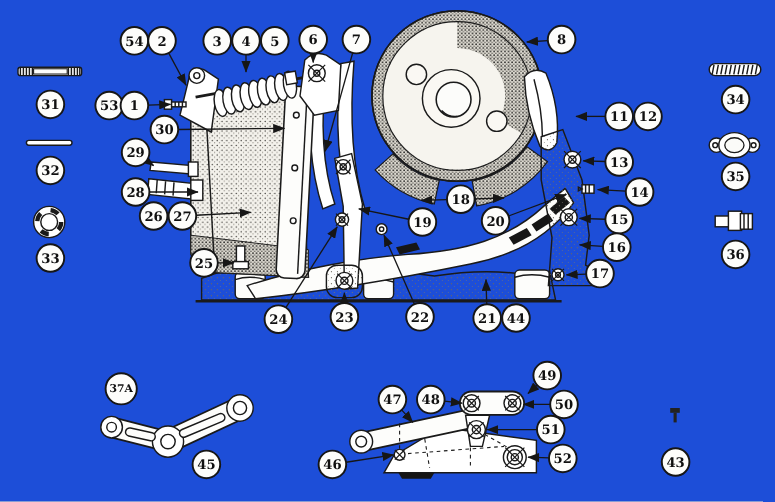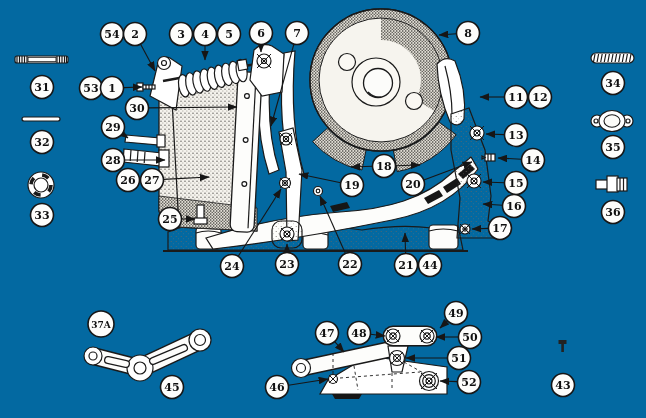--- a/index.html
+++ b/index.html
@@ -11,21 +11,21 @@
   .co{fill:#fdfdfb;stroke:#161616;stroke-width:1.6}
   .ct{font:bold 11px "DejaVu Serif", serif;text-anchor:middle;dominant-baseline:central;fill:#101010}
   .ct.small{font-size:9px}
   .leader{stroke:#161616;stroke-width:1.1;fill:none}
   .xmark{stroke:#1a1a1a;stroke-width:1;fill:none}
   .dash{stroke:#1a1a1a;stroke-width:0.9;fill:none;stroke-dasharray:3 3}
 </style>
 </head>
 <body>
 
-<div class="page" style="background: #0369a1;">
+<div class="page" style="background: #1d4ed8;">
 <svg id="fig" width="646" height="418" viewBox="0 0 646 418">
   <defs>
     <pattern id="st1" width="5" height="5" patternUnits="userSpaceOnUse">
       <circle cx="1.2" cy="1.4" r="0.5" fill="#6a665e"></circle>
           <circle cx="3.6" cy="3.8" r="0.4" fill="#7a766e"></circle>
     </pattern>
     <pattern id="st2" width="4" height="4" patternUnits="userSpaceOnUse">
       <rect width="4" height="4" fill="#f4f2ec"></rect>
       <circle cx="1" cy="1.2" r="0.62" fill="#3c3a36"></circle>
           <circle cx="2.9" cy="3" r="0.48" fill="#59554e"></circle>

